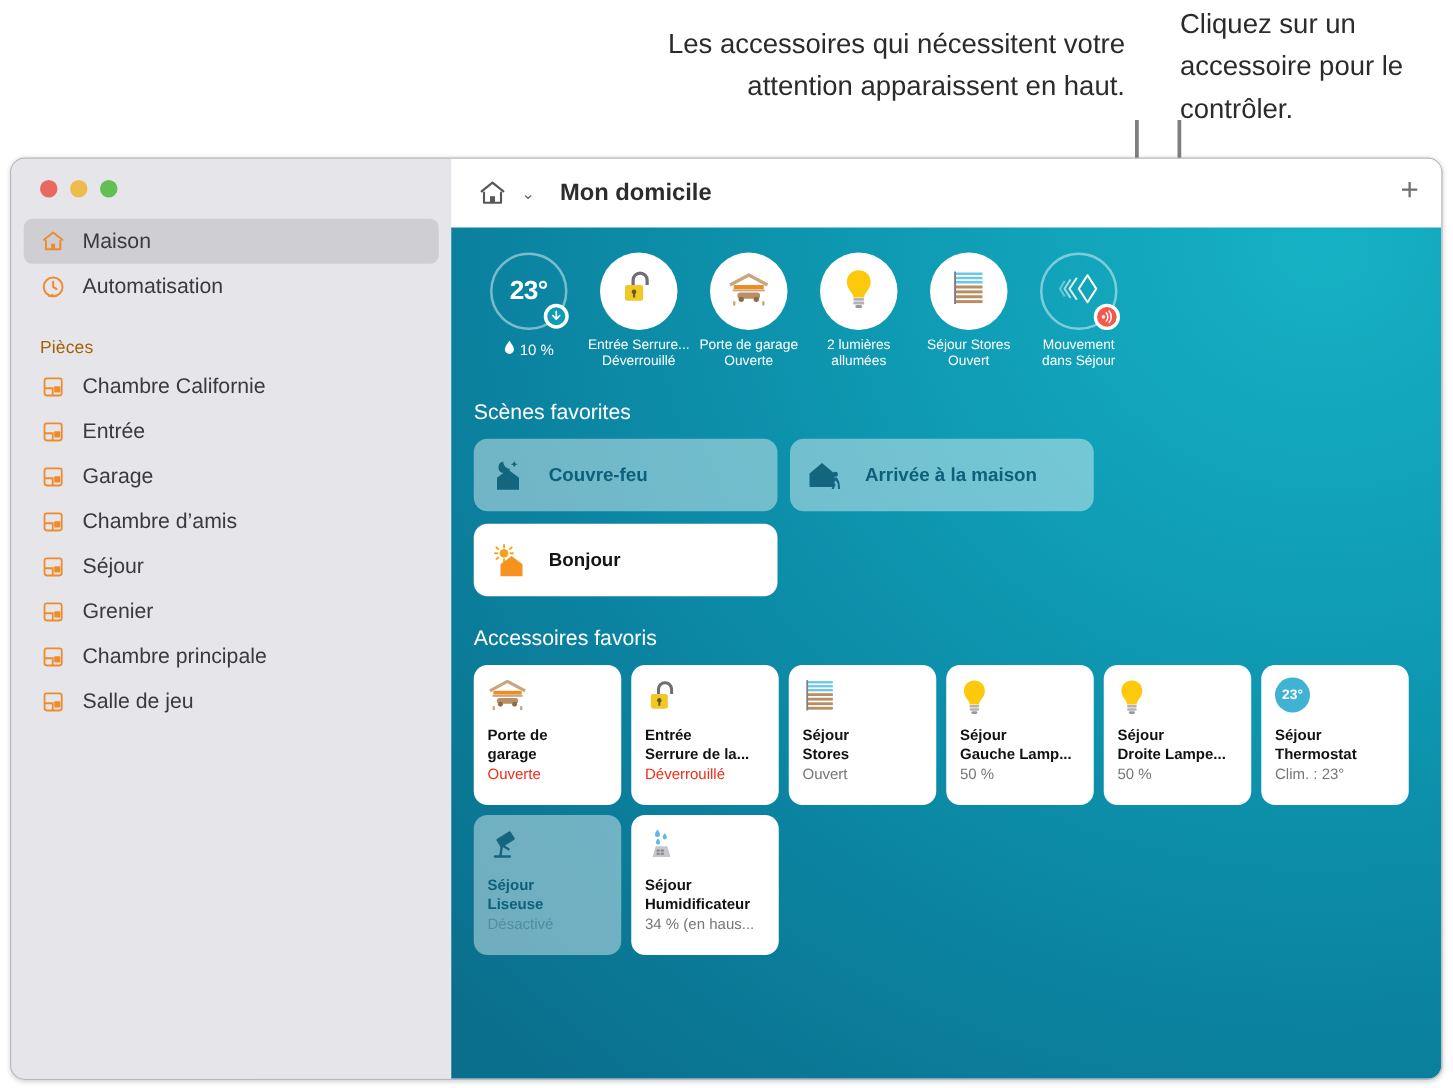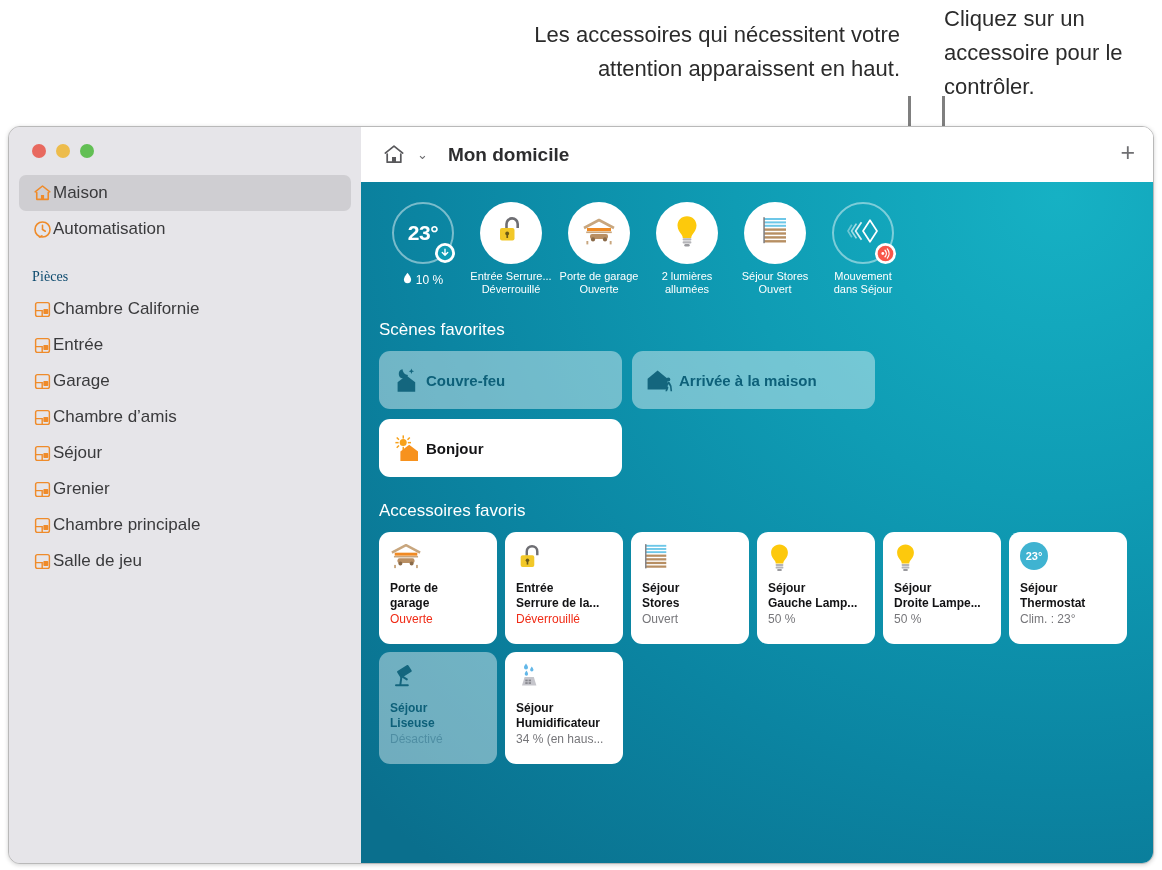--- a/index.html
+++ b/index.html
@@ -54,34 +54,34 @@
   .tl.red { background: #e8695f; }
   .tl.yellow { background: #edbc4c; }
   .tl.green { background: #62bf54; }
 
   .side-list { margin-top: 17px; }
   .side-item {
     height: 36px;
     display: flex; align-items: center;
     padding: 0 12px;
     border-radius: 7px;
+    gap: 13px;
     font-size: 17px;
     color: #3a3a3c;
   }
   .side-item.selected { background: #cfced2; }
   .side-icon { width: 22px; height: 22px; display: flex; align-items: center; justify-content: center; flex: 0 0 22px; }
   .side-icon svg { display: block; }
 
   .side-group-title {
     font-size: 14px;
-    color: #0c4a6e;
+    color: #a16207;
     padding: 0 13px;
     margin: 22px 0 6px;
     letter-spacing: .1px;
-    font-family: Liberation Serif, serif;
   }
 
   
   .main { flex: 1 1 auto; display: flex; flex-direction: column; background: #fff; min-width: 0; }
   .toolbar {
     height: 55px;
     background: #ffffff;
     display: flex; align-items: center;
     padding: 0 18px 0 20px;
     gap: 12px;
@@ -138,21 +138,21 @@
     color: #ffffff; font-weight: normal; font-size: 17px;
     margin: 24px 16px 11px 0;
   }
 
   
   .scene-grid { display: grid; grid-template-columns: 243px 243px; gap: 10px 10px; }
   .scene {
     height: 58px; border-radius: 11px;
     background: rgba(255,255,255,.42);
     display: flex; align-items: center;
-    padding: 0 14px; gap: 3px;
+    padding: 0 14px; gap: 16px;
   }
   .scene.active { background: #ffffff; align-items: center; }
   .scene-name { font-size: 15px; font-weight: bold; color: #0d6079; }
   .scene.active .scene-name { color: #141416; }
   .scene-ico { width: 30px; height: 28px; display: flex; align-items: center; justify-content: center; }
 
   
   .acc-grid { display: flex; flex-wrap: wrap; gap: 8px; width: 772px; }
   .acc-card {
     width: 118px; height: 112px;

